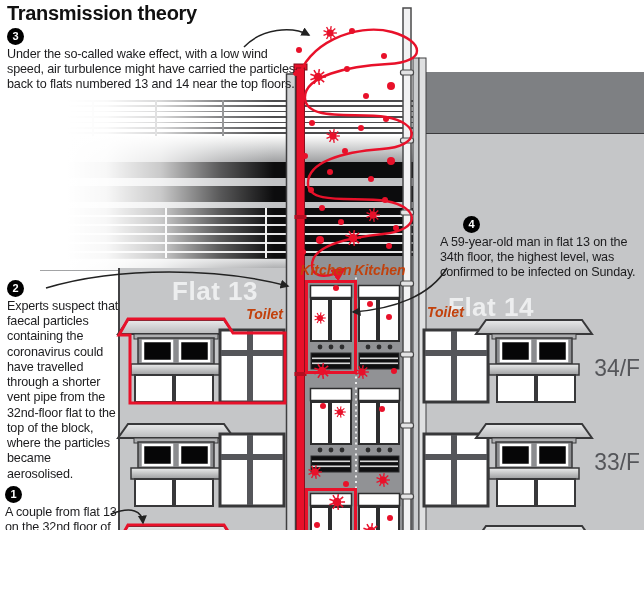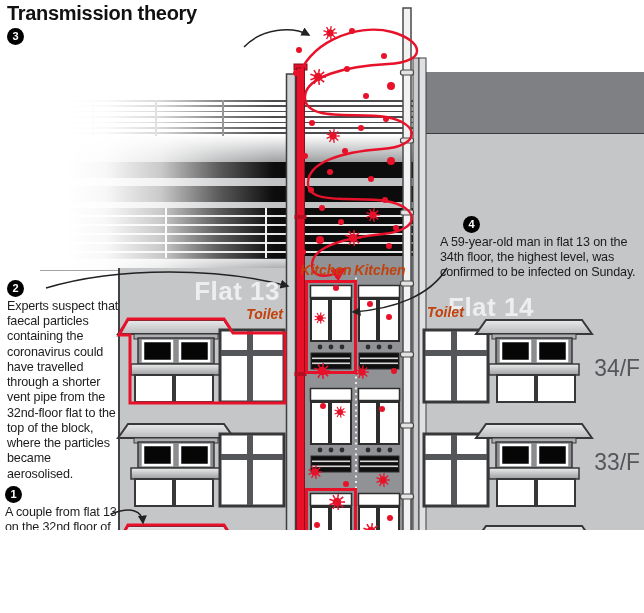--- a/index.html
+++ b/index.html
@@ -37,21 +37,21 @@
   .upper .fade{position:absolute;inset:0;
       background:linear-gradient(to right,#fff 0 7%,rgba(255,255,255,.97) 17%,
       rgba(255,255,255,.78) 31%,rgba(255,255,255,.32) 46%,rgba(255,255,255,0) 60%);}
   .left-wall{left:118px;top:268px;width:168px;height:345px;background:#c5c6c8;border-left:2px solid #424244;}
   .right-wall{left:424px;top:72px;width:220px;height:541px;background:#c5c6c8;}
   .right-wall .dark{position:absolute;left:0;top:0;right:0;height:61px;background:#7e8083;border-bottom:1.5px solid #3a3a3c;}
   .shaft{left:286px;top:256px;width:138px;height:357px;background:#919295;}
 
   
   .flat-label{font-size:26px;font-weight:600;color:rgba(240,241,242,.93);letter-spacing:.5px;}
-  .flat-13{left:150px;top:276px;width:130px;text-align:right;}
+  .flat-13{left:150px;top:276px;width:130px;text-align:center;}
   .flat-14{left:448px;top:292px;width:120px;text-align:left;}
   .room-label{font-style:italic;font-weight:600;font-size:14px;color:#c2410c;}
   .toilet-l{left:228px;top:306px;width:55px;text-align:right;}
   .toilet-r{left:427px;top:304px;}
   .kitchen-l{left:300px;top:262px;width:52px;text-align:center;}
   .kitchen-r{left:354px;top:262px;width:52px;text-align:center;}
   .floor-label{font-size:24px;color:#55565a;width:54px;text-align:right;transform:scaleX(.95);transform-origin:right;}
   .fl-34{left:586px;top:354px;}
   .fl-33{left:586px;top:448px;}
   .fl-32{left:584px;top:558px;}
@@ -496,20 +496,21 @@
   <div class="abs room-label toilet-r">Toilet</div>
   <div class="abs room-label kitchen-l">Kitchen</div>
   <div class="abs room-label kitchen-r">Kitchen</div>
   <div class="abs floor-label fl-34">34/F</div>
   <div class="abs floor-label fl-33">33/F</div>
   <div class="abs floor-label fl-32">32/F</div>
   <div class="abs credit">SCMP</div>
 
   <div class="abs note note-3">
     <span class="badge">3</span>
+    <div>Under the so-called wake effect, with a low wind speed, air turbulence might have carried the particles back to flats numbered 13 and 14 near the top floors.</div>
   </div>
   <div class="abs note note-2">
     <span class="badge">2</span>
     <div>Experts suspect that faecal particles containing the coronavirus could have travelled through a shorter vent pipe from the 32nd-floor flat to the top of the block, where the particles became aerosolised.</div>
   </div>
   <div class="abs note note-1">
     <span class="badge">1</span>
     <div>A couple from flat 13 on the 32nd floor of Heng Tai House were reported as confirmed cases on March 10 after joining a tour group to Egypt.</div>
   </div>
   <div class="abs note note-4">

